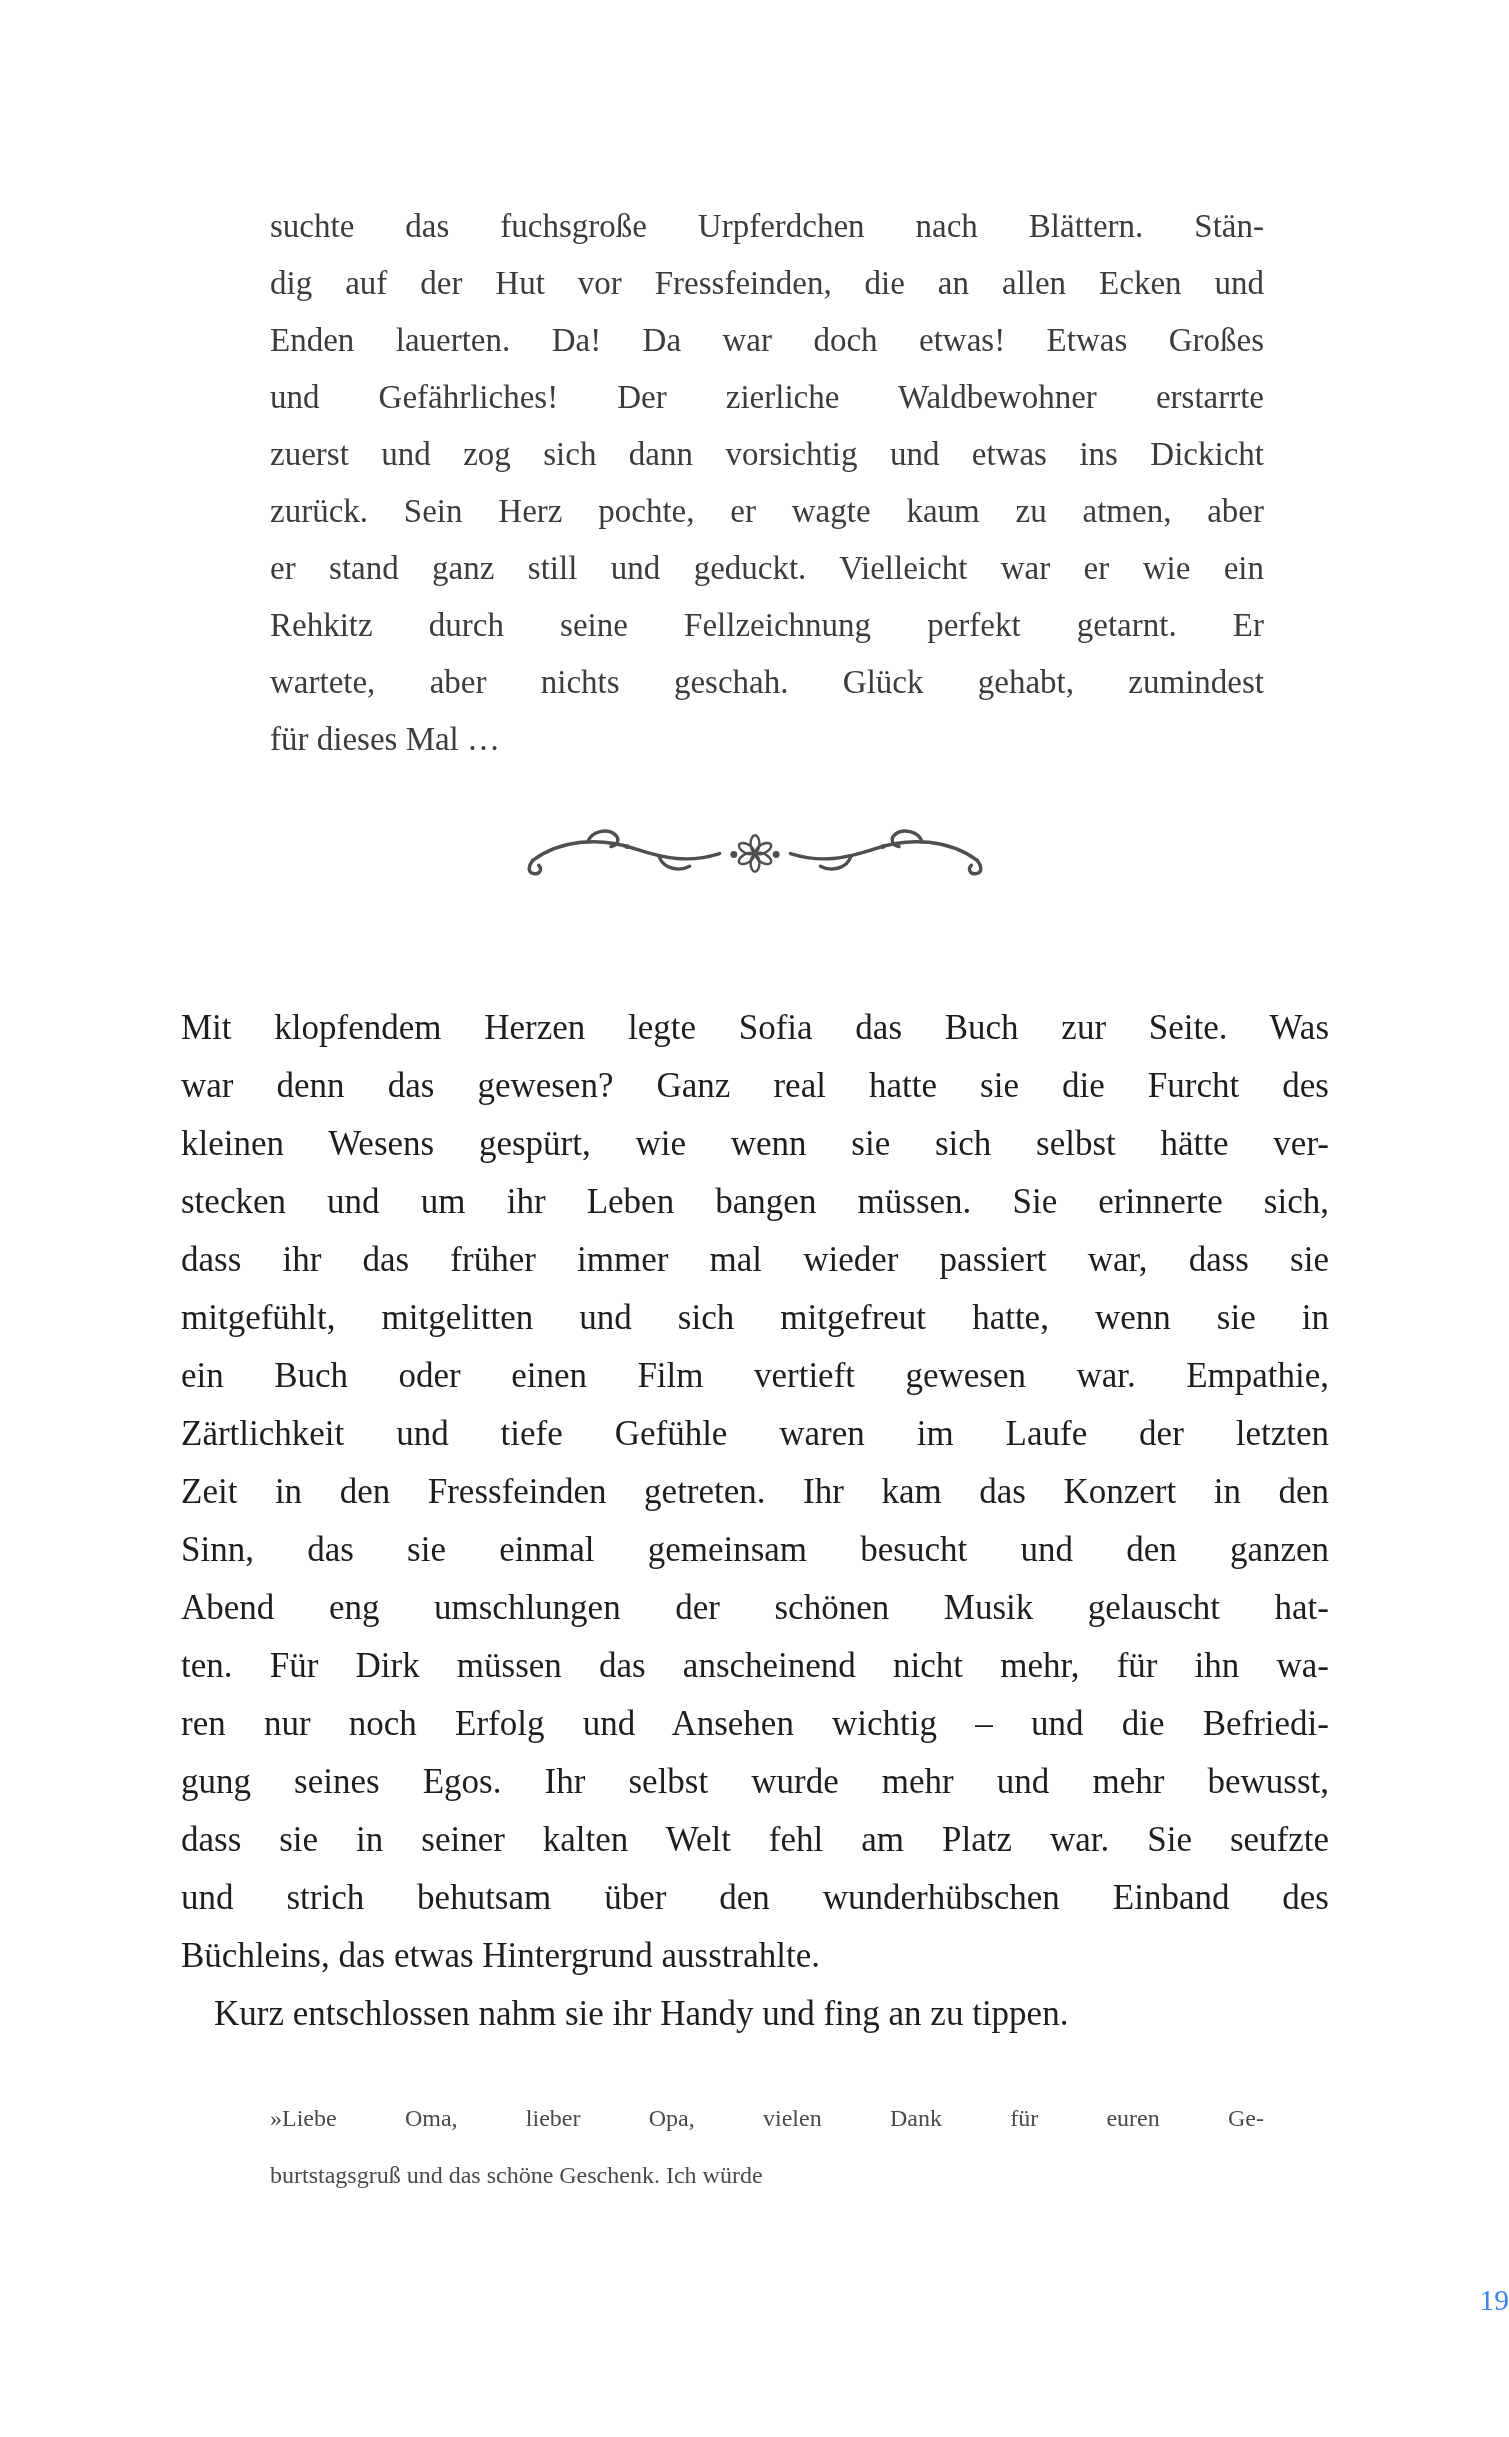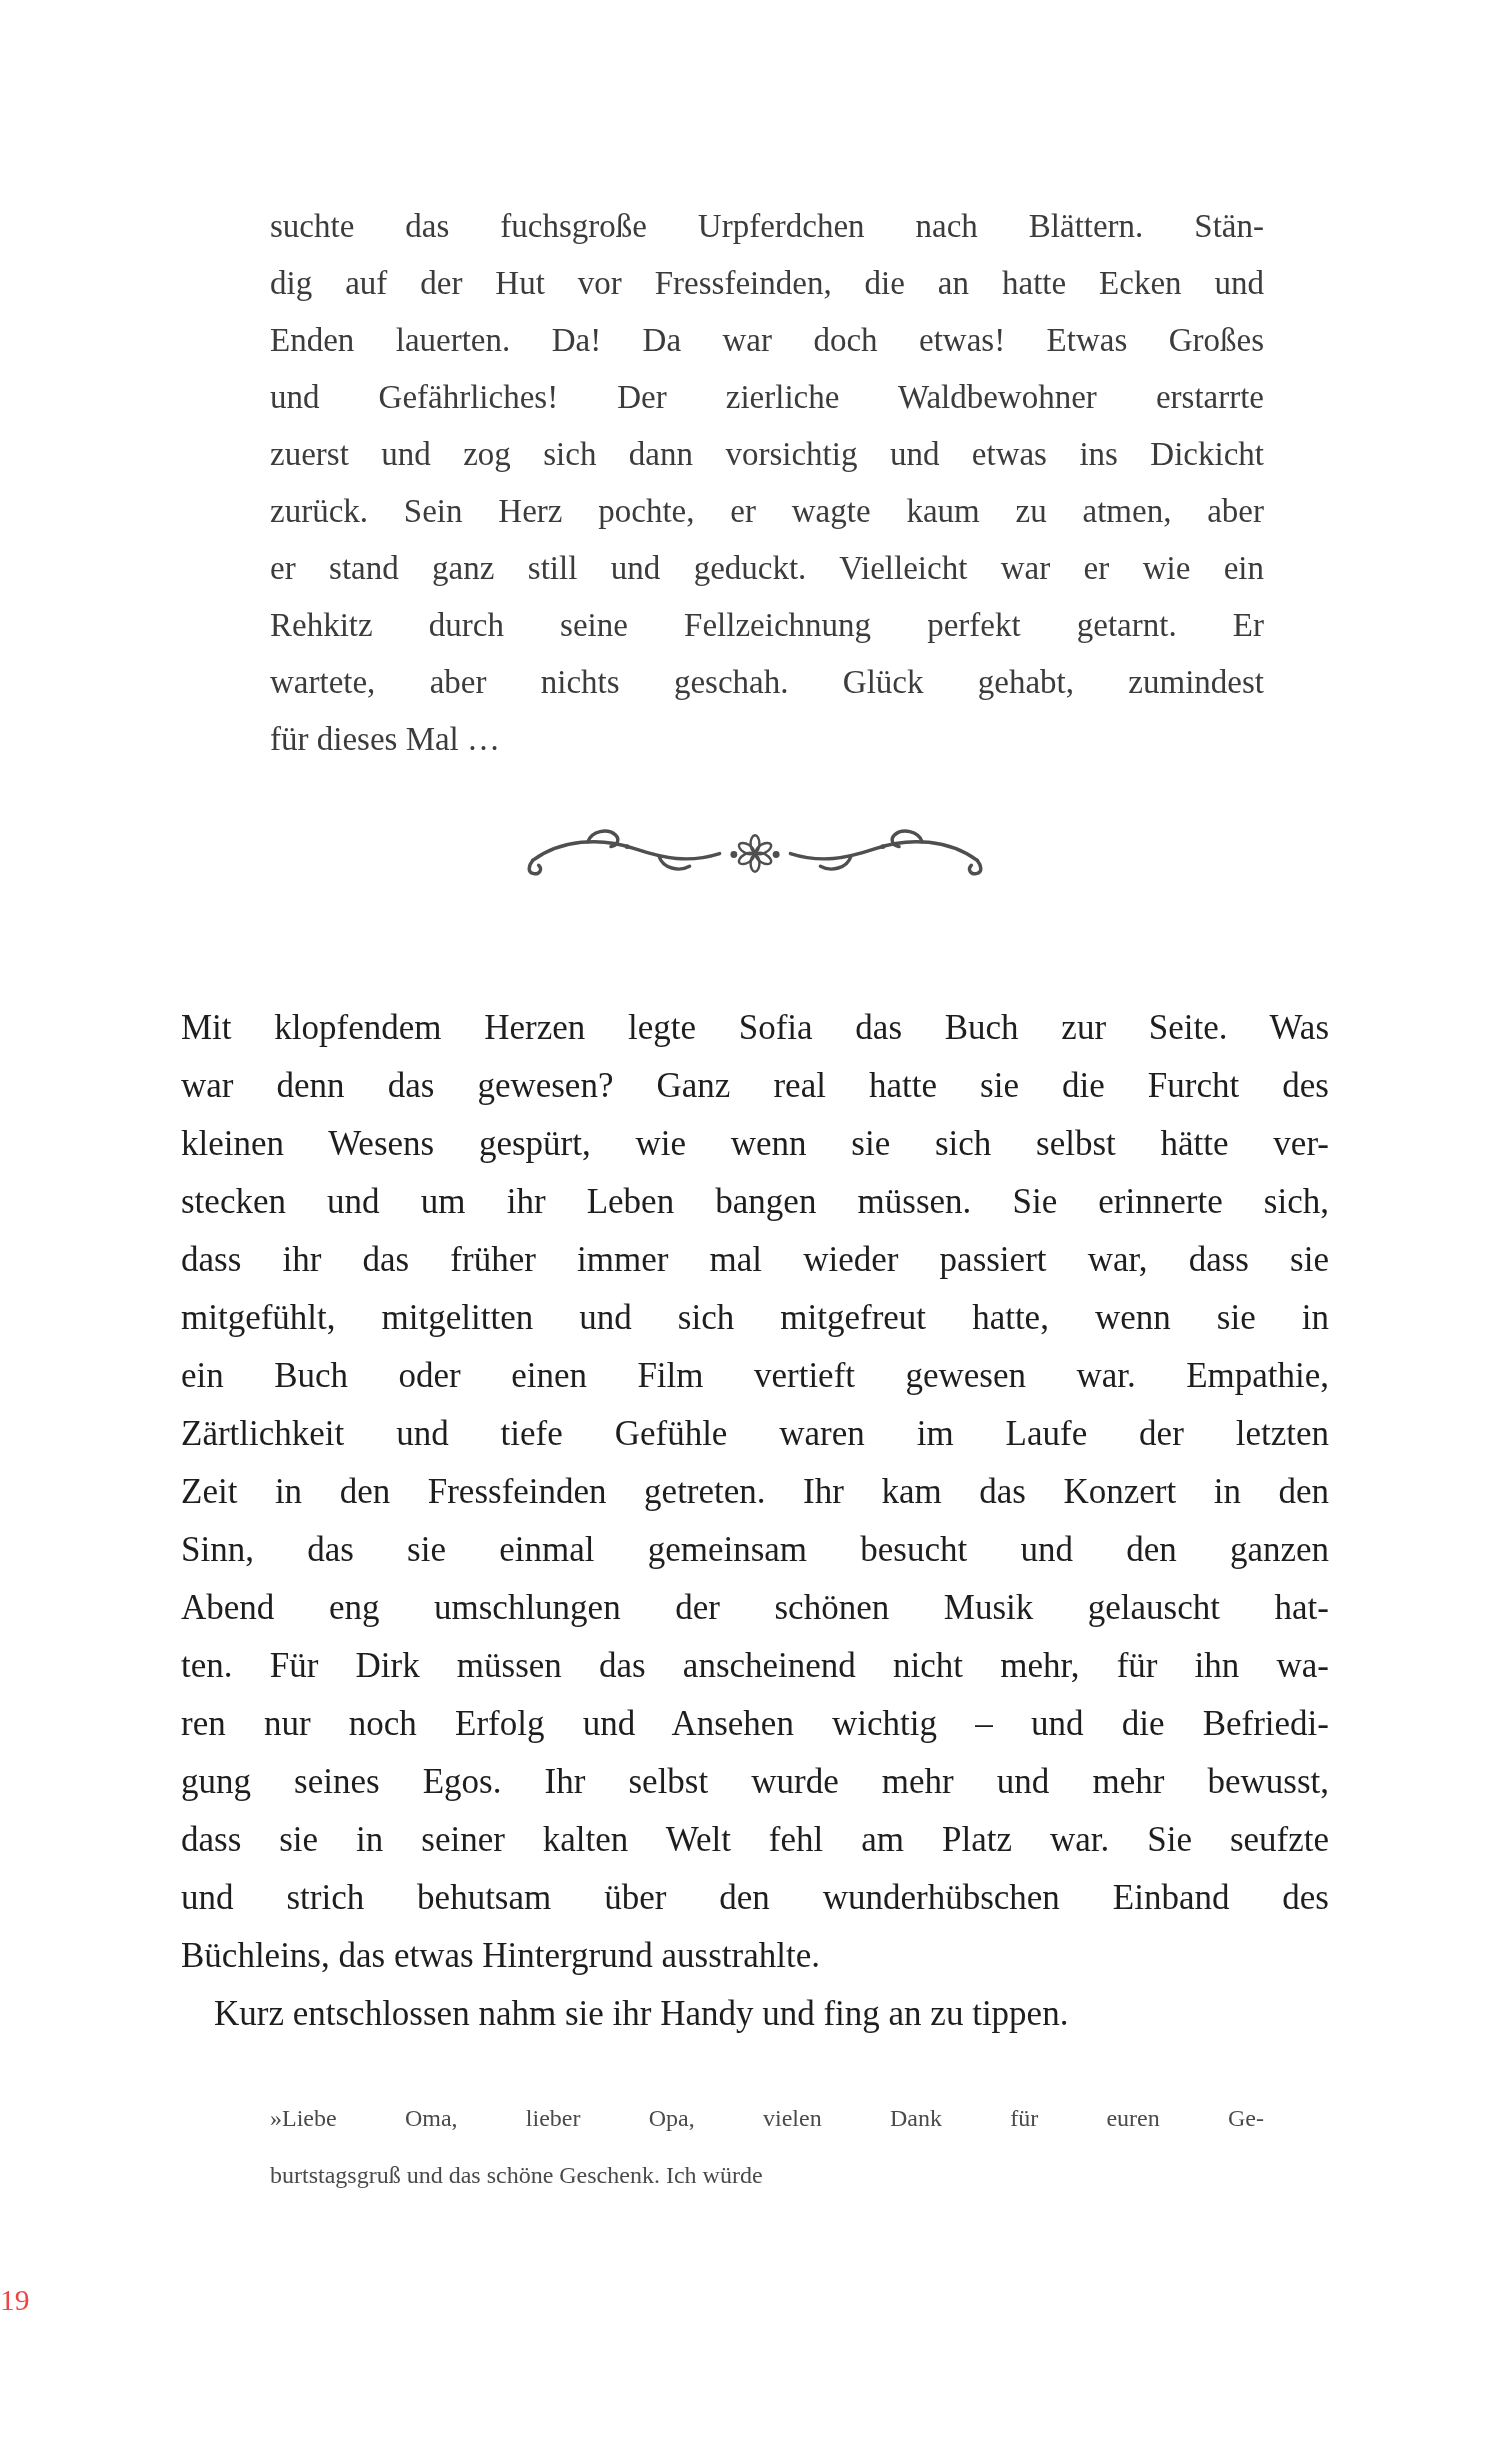--- a/index.html
+++ b/index.html
@@ -66,33 +66,33 @@
     font-size: 24px;
     line-height: 57px;
     color: #4a4a4a;
   }
   
   .pagenum {
     position: absolute;
     top: 2284px;
     left: 0;
     width: 100%;
-    text-align: left;
+    text-align: right;
     font-size: 29.5px;
-    color: #ef4444;
+    color: #3b82f6;
   }
 </style>
 </head>
 <body>
 
 <div class="page">
 
   <section class="excerpt">
     <div class="line">suchte das fuchsgroße Urpferdchen nach Blättern. Stän-</div>
-    <div class="line">dig auf der Hut vor Fressfeinden, die an hatte Ecken und</div>
+    <div class="line">dig auf der Hut vor Fressfeinden, die an allen Ecken und</div>
     <div class="line">Enden lauerten. Da! Da war doch etwas! Etwas Großes</div>
     <div class="line">und Gefährliches! Der zierliche Waldbewohner erstarrte</div>
     <div class="line">zuerst und zog sich dann vorsichtig und etwas ins Dickicht</div>
     <div class="line">zurück. Sein Herz pochte, er wagte kaum zu atmen, aber</div>
     <div class="line">er stand ganz still und geduckt. Vielleicht war er wie ein</div>
     <div class="line">Rehkitz durch seine Fellzeichnung perfekt getarnt. Er</div>
     <div class="line">wartete, aber nichts geschah. Glück gehabt, zumindest</div>
     <div class="line end">für dieses Mal …</div>
   </section>
 

